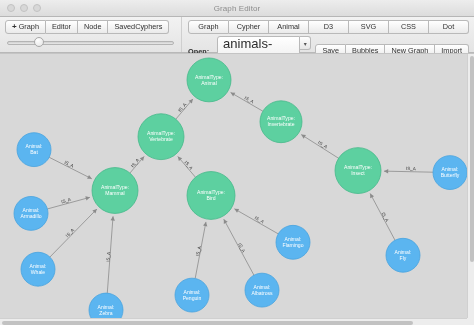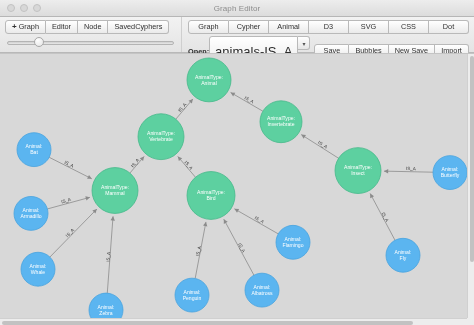--- a/index.html
+++ b/index.html
@@ -73,21 +73,21 @@
   .slider-thumb {
     position: absolute; top: 0px; left: 17%;
     width: 10px; height: 10px; border-radius: 50%;
     background: radial-gradient(circle at 35% 30%,#ffffff,#e2e2e2);
     border: 1px solid #a8a8a8;
   }
   
   .open-row { display: flex; align-items: center; }
   .open-label {
     font-size: 7.3px; font-weight: bold; color: #2e2e2e;
-    margin-right: 0;
+    margin-right: 8px;
   }
   .select-wrap { display: flex; margin-right: 4px; }
   .select-val {
     height: 30px; min-width: 58px;
     font-size: 13px; color: #2b2b2b;
     background: linear-gradient(to bottom,#ffffff,#ebebeb);
     border: 1px solid #b9b9b9; border-radius: 3px 0 0 3px;
     display: flex; align-items: center; padding: 0 5px;
   }
   .select-arrow {
@@ -187,21 +187,21 @@
 
       <div class="open-row">
         <span class="open-label">Open:</span>
         <div class="select-wrap">
           <div class="select-val">animals-IS_A</div>
           <div class="select-arrow">▾</div>
         </div>
         <div class="btn-row equal" style="flex:1">
           <div class="btn">Save</div>
           <div class="btn">Bubbles</div>
-          <div class="btn">New Save</div>
+          <div class="btn">New Graph</div>
           <div class="btn">Import</div>
         </div>
       </div>
     </div>
   </div>
 
   <div class="canvas-wrap">
     <svg class="graph" id="graph-svg" viewBox="0 0 474 272" preserveAspectRatio="none">
         <g>
           <g>

